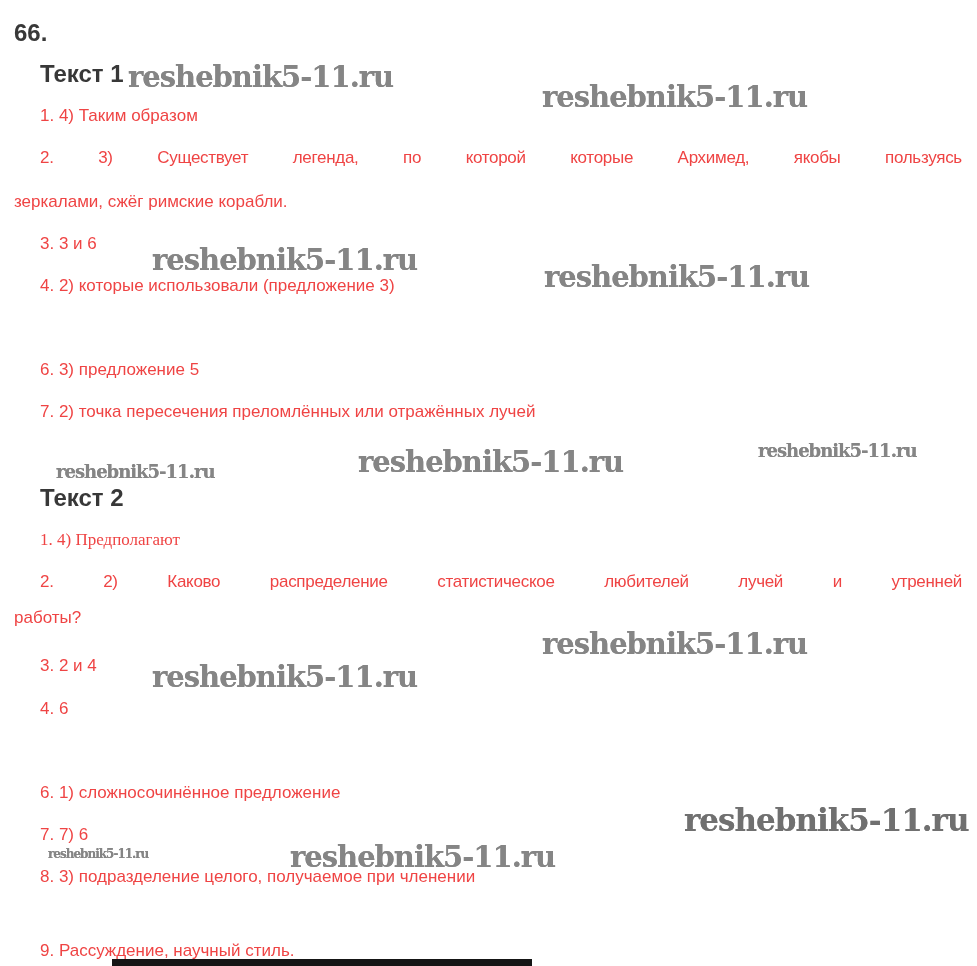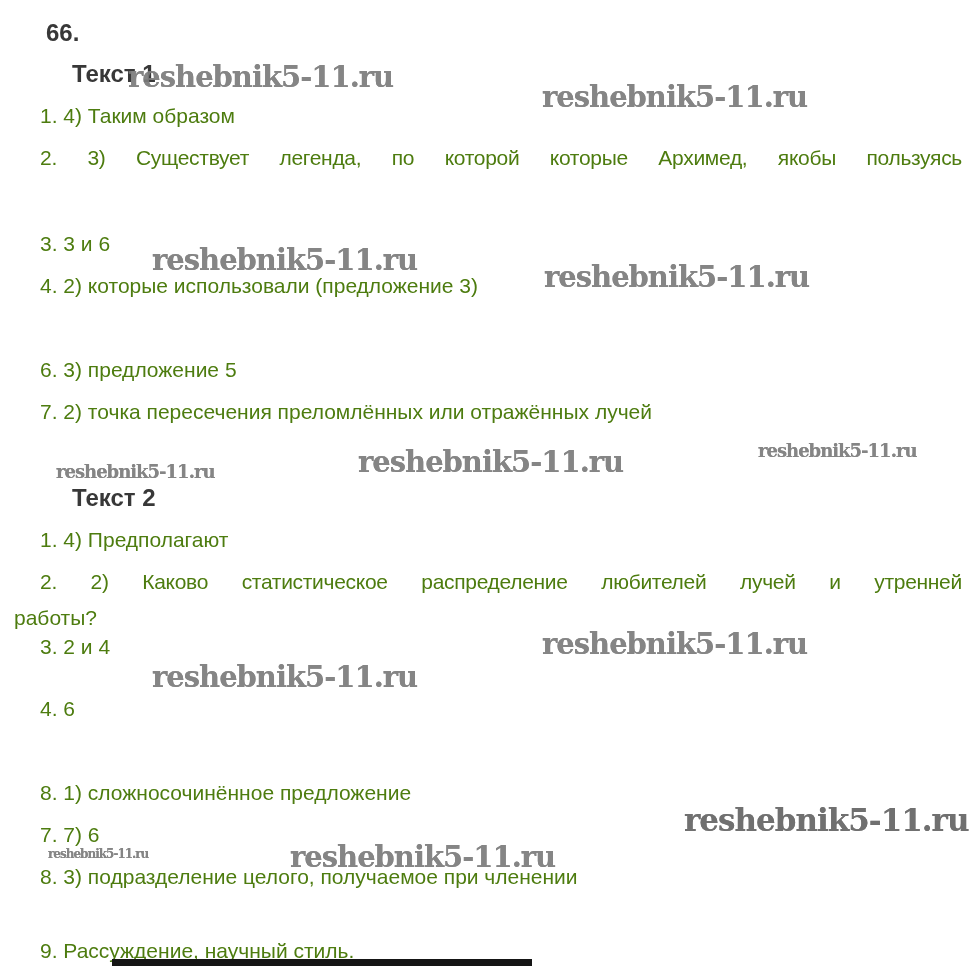--- a/index.html
+++ b/index.html
@@ -6,30 +6,29 @@
   body{
     width:977px;height:966px;
     background:#ffffff;
     font-family:"Liberation Sans", sans-serif;
     position:relative;
     overflow:hidden;
   }
   .page{position:absolute;inset:0;background:#fff;}
   .line{
     position:absolute;
-    font-size:21px;
+    font-size:17px;
     line-height:25px;
-    color:#4d7c0f;
+    color:#ef4444;
     white-space:pre;
   }
   .bold{
     font-weight:bold;
     color:#383838;
     font-size:24px;
-    margin-left:32px;
   }
   
   .just{
     display:flex;
     justify-content:space-between;
     white-space:normal;
     width:922px;
     letter-spacing:-0.3px;
   }
   .wm{
@@ -65,53 +64,54 @@
       <span>3)</span>
       <span>Существует</span>
       <span>легенда,</span>
       <span>по</span>
       <span>которой</span>
       <span>которые</span>
       <span>Архимед,</span>
       <span>якобы</span>
       <span>пользуясь</span>
     </div>
+  <div class="line" style="left:14px;top:189px;">зеркалами, сжёг римские корабли.</div>
 
   <div class="line" style="left:40px;top:231px;">3. 3 и 6</div>
 
   <div class="line" style="left:40px;top:273px;">4. 2) которые использовали (предложение 3)</div>
 
 
   <div class="line" style="left:40px;top:357px;">6. 3) предложение 5</div>
 
   <div class="line" style="left:40px;top:399px;">7. 2) точка пересечения преломлённых или отражённых лучей</div>
 
   <div class="line bold" style="left:40px;top:485px;">Текст 2</div>
 
-  <div class="line" style="left:40px;top:527px;">1. 4) Предполагают</div>
+  <div class="line" style="left:40px;top:527px;font-family:Liberation Serif, serif;">1. 4) Предполагают</div>
 
   <div class="line just" style="left:40px;top:569px;">
       <span>2.</span>
       <span>2)</span>
       <span>Каково</span>
+      <span>распределение</span>
       <span>статистическое</span>
-      <span>распределение</span>
       <span>любителей</span>
       <span>лучей</span>
       <span>и</span>
       <span>утренней</span>
     </div>
   <div class="line" style="left:14px;top:605px;">работы?</div>
 
-  <div class="line" style="left:40px;top:634px;">3. 2 и 4</div>
+  <div class="line" style="left:40px;top:653px;">3. 2 и 4</div>
 
   <div class="line" style="left:40px;top:696px;">4. 6</div>
 
 
-  <div class="line" style="left:40px;top:780px;">8. 1) сложносочинённое предложение</div>
+  <div class="line" style="left:40px;top:780px;">6. 1) сложносочинённое предложение</div>
 
   <div class="line" style="left:40px;top:822px;">7. 7) 6</div>
 
   <div class="line" style="left:40px;top:864px;">8. 3) подразделение целого, получаемое при членении</div>
 
   <div class="line" style="left:40px;top:938px;">9. Рассуждение, научный стиль.</div>
 
   <span class="wm" style="left:128px;top:60px;font-size:29px;">reshebnik5-11.ru</span>
   <span class="wm" style="left:542px;top:80px;font-size:29px;">reshebnik5-11.ru</span>
   <span class="wm" style="left:152px;top:243px;font-size:29px;">reshebnik5-11.ru</span>

